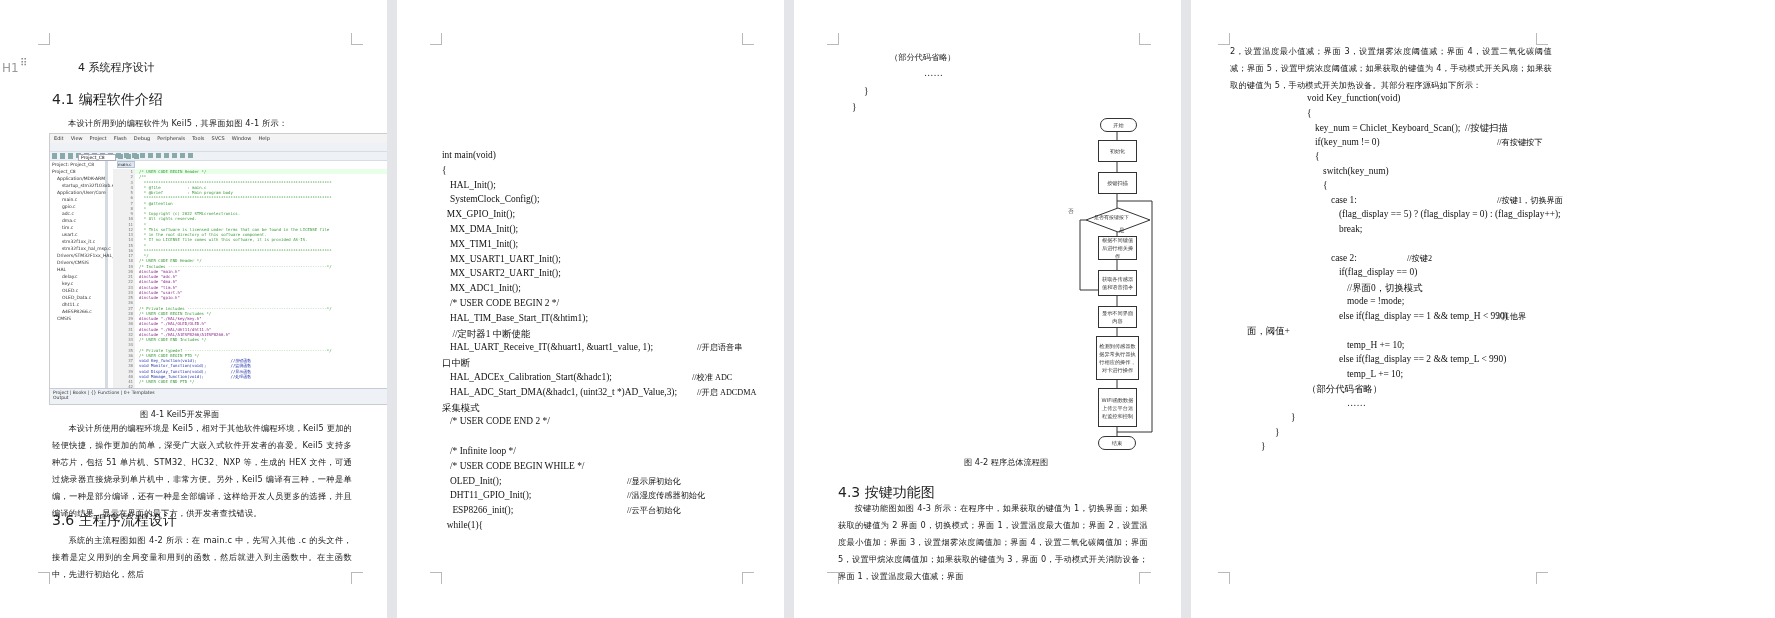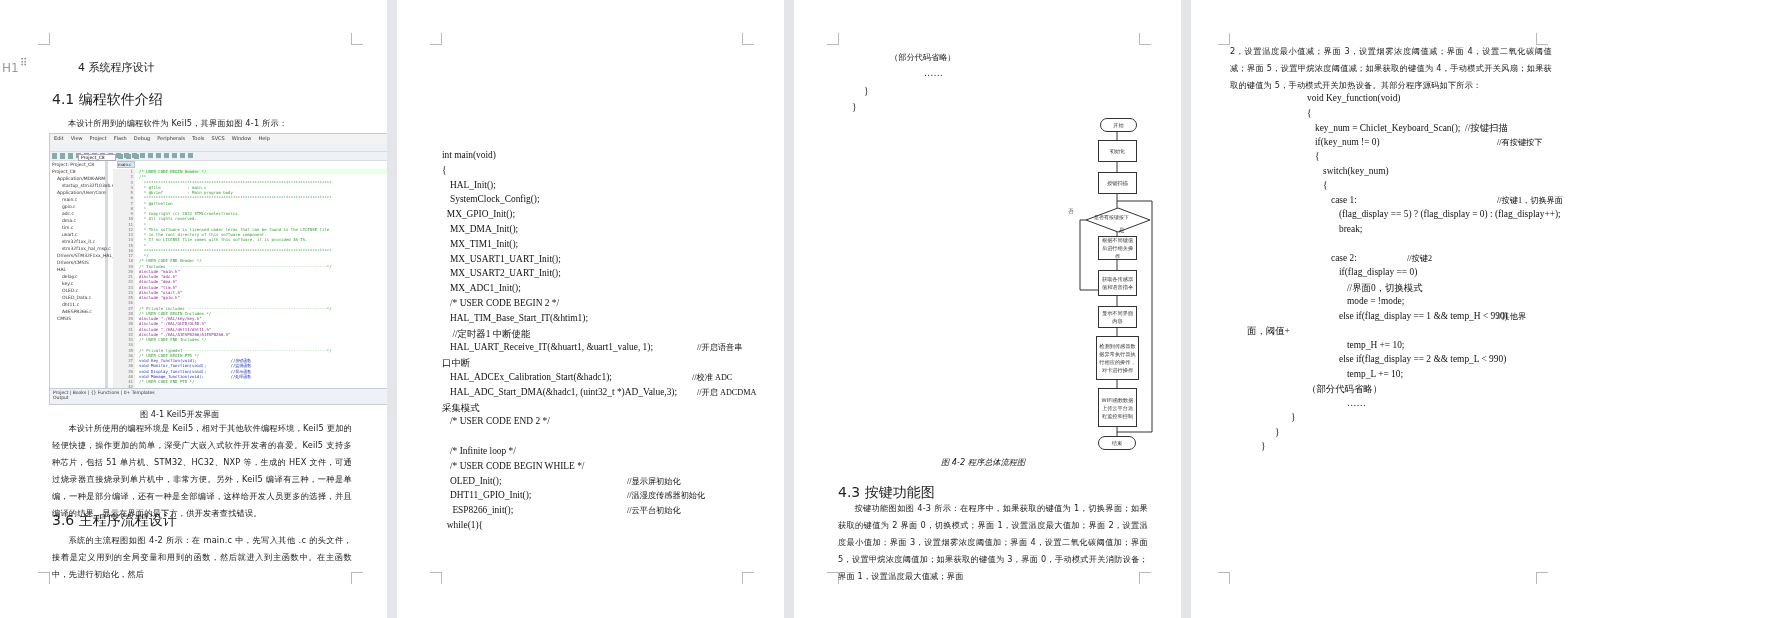--- a/index.html
+++ b/index.html
@@ -146,21 +146,21 @@
 
 <div class="page" style="left:794px; width:387px;">
   <div class="corner c-tl" style="left:33px; top:33px;"></div>
   <div class="corner c-tr" style="left:345px; top:33px;"></div>
   <div class="corner c-bl" style="left:33px; top:572px;"></div>
   <div class="corner c-br" style="left:345px; top:572px;"></div>
   <div class="caption" style="left:96px; top:52px;">（部分代码省略）</div>
   <div class="code" style="left:130px; top:68px;">……</div>
   <div class="code" style="left:70px; top:86px;">}</div>
   <div class="code" style="left:58px; top:102px;">}</div>
-  <div class="caption" style="left:147px; top:457px;font-style:italic;">图 4-2  程序总体流程图</div>
+  <div class="caption" style="left:170px; top:457px;">图 4-2  程序总体流程图</div>
   <div class="h2" style="left:44px; top:484px;">4.3 按键功能图</div>
   <div class="para indent" style="left:44px; top:500px; width:310px;">按键功能图如图 4-3 所示：在程序中，如果获取的键值为 1，切换界面；如果获取的键值为 2 界面 0，切换模式；界面 1，设置温度最大值加；界面 2，设置温度最小值加；界面 3，设置烟雾浓度阈值加；界面 4，设置二氧化碳阈值加；界面 5，设置甲烷浓度阈值加；如果获取的键值为 3，界面 0，手动模式开关消防设备；界面 1，设置温度最大值减；界面</div>
 </div>
 
 <div class="fc">
   <svg width="190" height="340" style="position:absolute;left:0;top:0">
     <g stroke="#333" stroke-width="1" fill="none">
       <line x1="57" y1="21" x2="57" y2="30"></line>
       <line x1="57" y1="52" x2="57" y2="62"></line>
       <line x1="57" y1="84" x2="57" y2="98"></line>

